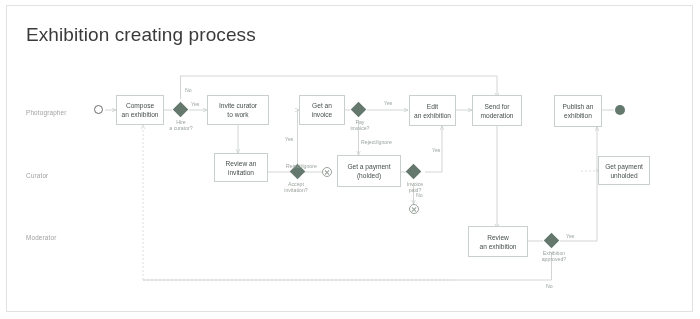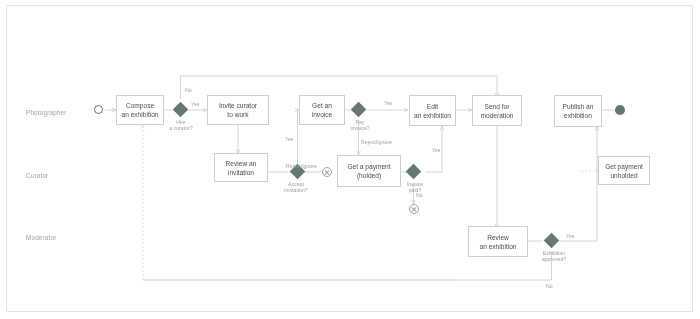--- a/index.html
+++ b/index.html
@@ -129,20 +129,21 @@
     stroke-width: 0.8;
     stroke-dasharray: 2 2;
   }
 </style>
 </head>
 <body>
 
 <div id="canvas">
   <div id="frame"></div>
 
+  <div id="title">Exhibition creating process</div>
 
   <div class="lane-label" style="left:26px; top:109px;">Photographer</div>
   <div class="lane-label" style="left:26px; top:172px;">Curator</div>
   <div class="lane-label" style="left:26px; top:234px;">Moderator</div>
 
   <svg id="wires" viewBox="0 0 700 319">
     <defs>
       <marker id="ah" markerWidth="5" markerHeight="5" refX="4" refY="2.2" orient="auto" markerUnits="userSpaceOnUse">
         <path d="M0,0.4 L4.2,2.2 L0,4" fill="none" stroke="#c6cbc8" stroke-width="0.7"></path>
       </marker>

